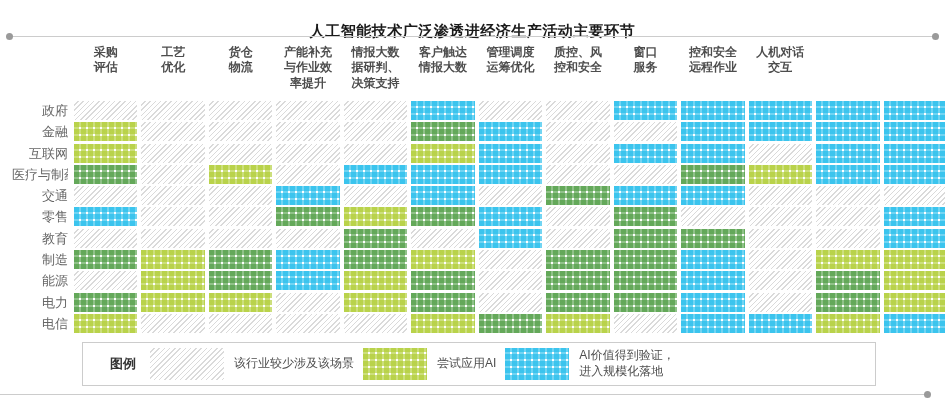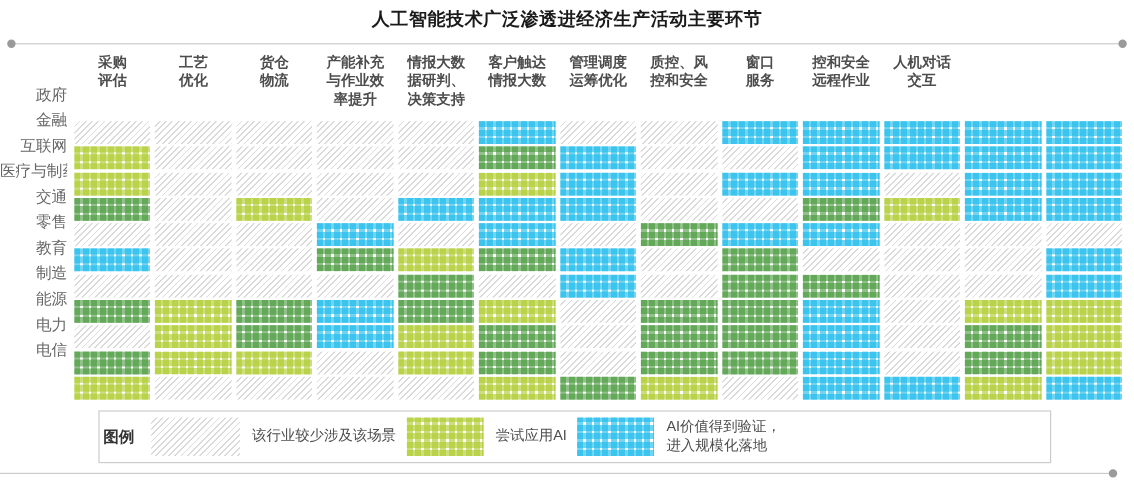--- a/index.html
+++ b/index.html
@@ -1,27 +1,27 @@
 <!DOCTYPE html>
 <html><head>
 <meta charset="utf-8">
 <style>
   html,body{margin:0;padding:0;background:#fff;}
   .page{position:relative;width:945px;height:400px;background:#fff;overflow:hidden;
         font-family:"Liberation Sans","DejaVu Sans",sans-serif;}
-  .title{position:absolute;top:7px;left:0;width:945px;text-align:center;
+  .title{position:absolute;top:22px;left:0;width:945px;text-align:center;
          font-size:15px;font-weight:bold;color:#1a1a1a;letter-spacing:.5px;}
   .rule{position:absolute;height:0;border-top:1px solid #cccccc;}
   .rule-top{top:36px;left:9px;width:927px;}
   .rule-bottom{top:394px;left:0;width:928px;}
   .dot{position:absolute;width:7px;height:7px;border-radius:50%;background:#9a9a9a;top:-4px;}
   .dot-l{left:-3px;} .dot-r{right:-3px;}
 
   .chart{position:absolute;top:45px;left:0;display:flex;}
-  .row-labels{width:56px;margin-top:24px;}
+  .row-labels{width:56px;margin-top:56px;padding-left:12px;}
   .row-label{height:19px;line-height:19px;margin-bottom:2.3px;text-align:right;
              font-size:13px;color:#666;white-space:nowrap;overflow:hidden;}
   .grid-wrap{margin-left:6px;width:873px;}
   .headers{display:grid;grid-template-columns:repeat(13,1fr);column-gap:4px;height:55px;}
   .hcell{font-size:12px;font-weight:bold;color:#4d4d4d;text-align:center;
          line-height:1.28;white-space:pre-line;}
   .cells{display:grid;grid-template-columns:repeat(13,1fr);column-gap:4px;row-gap:2.3px;margin-top:1px;}
   .cell{height:19px;}
 
   .lv-n{background-image:repeating-linear-gradient(135deg,#ffffff 0 2.6px,#dadada 2.6px 3.7px);}
@@ -29,21 +29,21 @@
      repeating-linear-gradient(0deg,rgba(173,203,44,.62) 0 5px,rgba(173,203,44,0) 5px 7px),
      repeating-linear-gradient(90deg,rgba(173,203,44,.62) 0 5px,rgba(173,203,44,0) 5px 7px);}
   .lv-d{background-image:
      repeating-linear-gradient(0deg,rgba(70,152,58,.60) 0 5px,rgba(70,152,58,0) 5px 7px),
      repeating-linear-gradient(90deg,rgba(70,152,58,.60) 0 5px,rgba(70,152,58,0) 5px 7px);}
   .lv-s{background-image:
      repeating-linear-gradient(0deg,rgba(26,186,235,.62) 0 5px,rgba(26,186,235,0) 5px 7px),
      repeating-linear-gradient(90deg,rgba(26,186,235,.62) 0 5px,rgba(26,186,235,0) 5px 7px);}
 
   .legend{position:absolute;top:342px;left:82px;width:794px;height:44px;
-          border:1px solid #cccccc;display:flex;align-items:center;padding-left:3px;box-sizing:border-box;}
+          border:1px solid #cccccc;display:flex;align-items:center;padding-left:27px;box-sizing:border-box;}
   .legend-title{font-size:13px;font-weight:bold;color:#333;margin-right:14px;}
   .legend-item{display:flex;align-items:center;}
   .swatch{height:32px;width:64px;flex:none;}
   .swatch.sw-n{width:74px;}
   .legend-label{font-size:12px;color:#4d4d4d;line-height:1.3;white-space:pre-line;
                 margin-left:10px;margin-right:9px;}
 </style>
 </head>
 <body>
 

